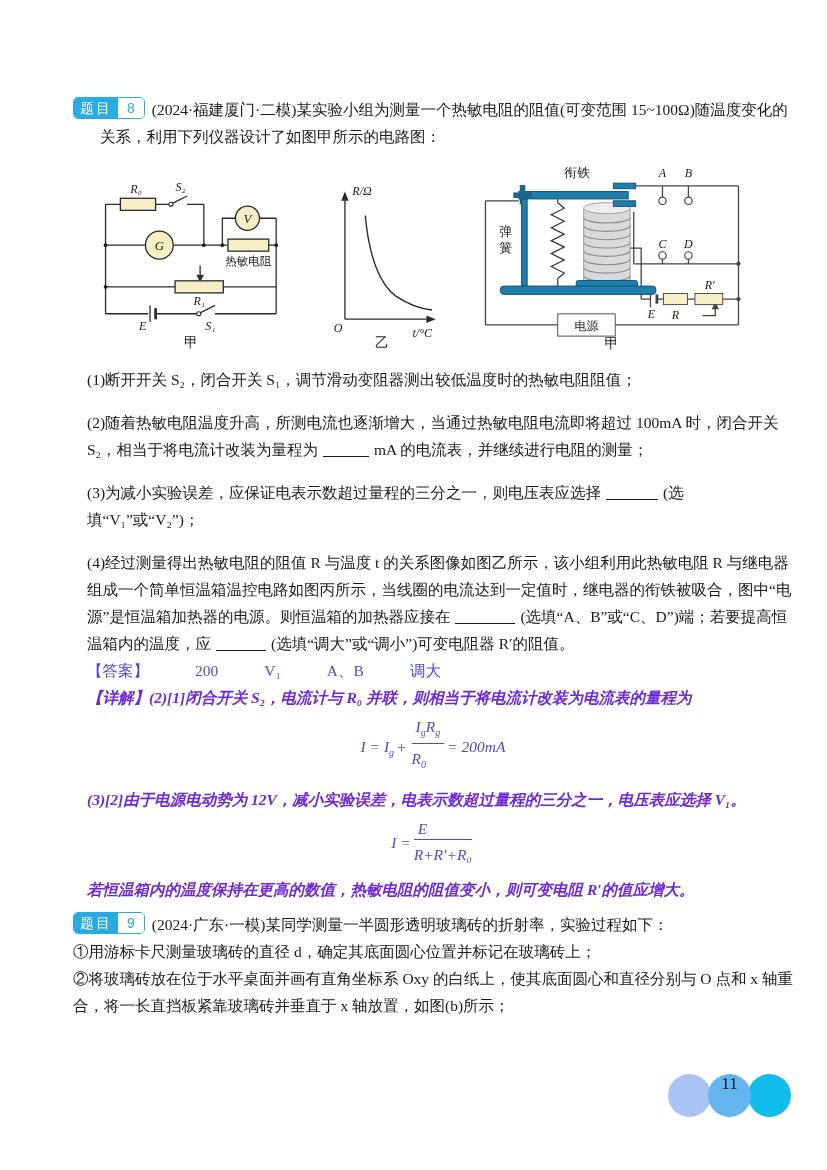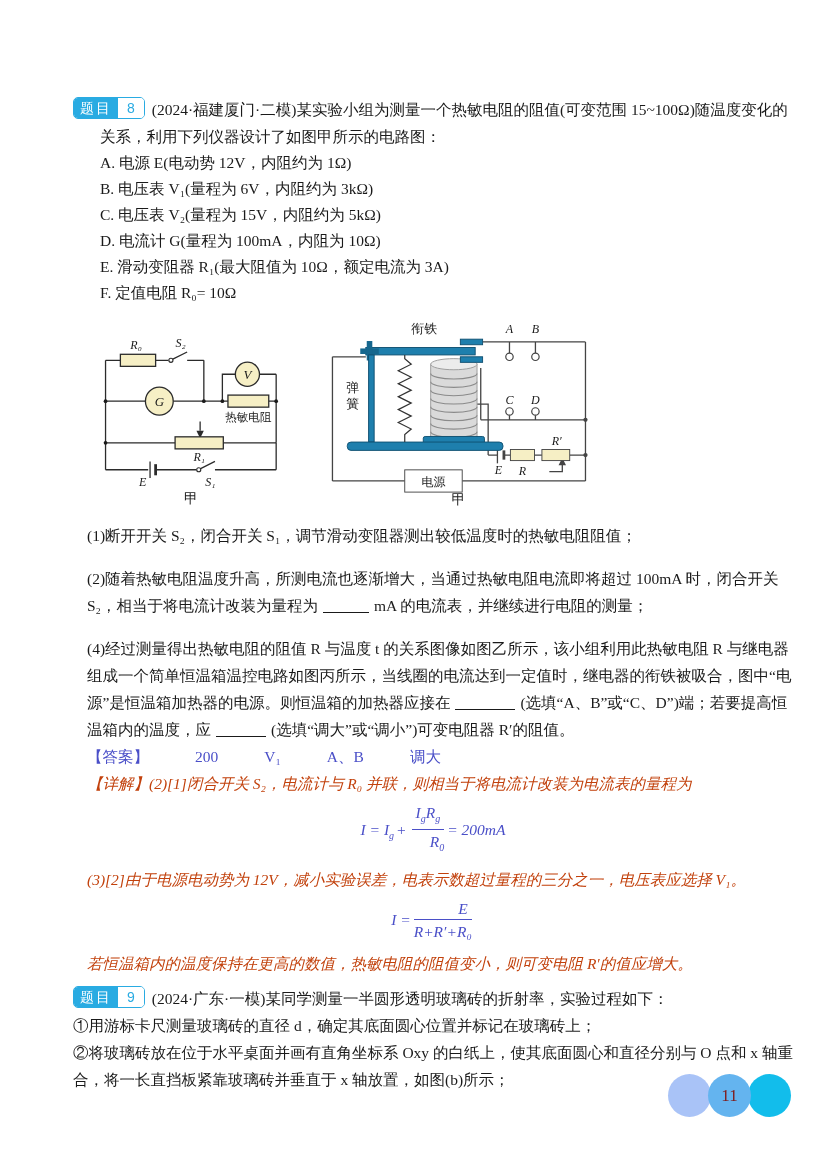--- a/index.html
+++ b/index.html
@@ -22,59 +22,51 @@
   .equip{margin-left:27px;line-height:26px;}
   .q{margin-left:14px;margin-top:16px;}
   .steps{}
   .blank{display:inline-block;border-bottom:1px solid #1a1a1a;height:14px;vertical-align:-2px;margin:0 5px;}
   .bw46{width:46px}.bw52{width:52px}.bw60{width:60px}.bw50{width:50px}
   .figs{display:flex;align-items:flex-end;margin:10px 0 6px 14px;gap:28px;}
   .fig{display:flex;flex-direction:column;align-items:center;}
   .ans{margin-left:14px;color:#4a4fc8;}
   .ans .ans-item{margin-left:46px;text-align:right;}
   .ans .ans-item:first-of-type{margin-left:40px;}
-  .expl{margin-left:14px;color:#c2410c;font-style:italic;}
+  .expl{margin-left:14px;color:#6d28d9;font-style:italic;font-weight:bold;}
   .formula{display:block;text-align:center;color:#4a4fc8;font-style:italic;line-height:normal;margin:6px 0 7px 0;}
   .formula .mop{margin:0 2px;}
-  .frac{display:inline-block;text-align:right;vertical-align:middle;margin:0 3px;}
+  .frac{display:inline-block;text-align:left;vertical-align:middle;margin:0 3px;}
   .frac .num{display:block;border-bottom:1px solid #4a4fc8;padding:0 4px 1px 4px;line-height:19px;}
-  .frac .den{display:block;padding-top:1px;line-height:22px;}
+  .frac .den{display:block;padding-top:1px;line-height:28px;}
   sub{font-size:10px;}
   .p9{margin-top:8px;}
   .footer-circles{position:absolute;right:36px;bottom:53px;display:flex;}
   .circ{width:43px;height:43px;border-radius:50%;margin-left:-3px;
-        display:flex;align-items:center;justify-content:center;font-size:17px;color:#7f1d1d;}
+        display:flex;justify-content:center;font-size:17px;color:#0f172a;}
   .c1{background:#A9C3F7;}
   .c2{background:#64B4EF;z-index:2;}
   .c3{background:#12BDEB;}
   svg text{font-family:"Liberation Serif","DejaVu Serif",serif;fill:#1a1a1a;}
   svg .var{font-style:italic;}
   svg .cap{font-size:15px;}
 </style>
 </head>
 <body>
 
 <div class="page">
   <div class="content">
 
     <p class="prob-head">
       <span class="badge">
           <span class="b-label">题目</span>
           <span class="b-num">8</span>
         </span><span>(2024·福建厦门·二模)某实验小组为测量一个热敏电阻的阻值(可变范围 15~100Ω)随温度变化的关系，利用下列仪器设计了如图甲所示的电路图：</span>
     </p>
 
-    <div>
-      <p class="equip">A. 电源 E(电动势 12V，内阻约为 1Ω)</p>
-      <p class="equip">B. 电压表 V₁(量程为 6V，内阻约为 3kΩ)</p>
-      <p class="equip">C. 电压表 V₂(量程为 15V，内阻约为 5kΩ)</p>
-      <p class="equip">D. 电流计 G(量程为 100mA，内阻为 10Ω)</p>
-      <p class="equip">E. 滑动变阻器 R₁(最大阻值为 10Ω，额定电流为 3A)</p>
-      <p class="equip">F. 定值电阻 R₀= 10Ω</p>
-    </div>
 
     <div class="figs">
 
       <div class="fig">
         <svg width="204" height="181" viewBox="0 0 220 195">
           <g stroke="#2b2b2b" stroke-width="1.4" fill="none">
             <path d="M20,38 V156"></path>
             <path d="M20,38 H36 M74,38 H88 M92,37 L108,29 M108,38 H126 M126,38 V82"></path>
             <path d="M20,82 H63 M93,82 H152 M196,82 H204"></path>
             <path d="M146,82 V53 H160 M186,53 H204 M204,53 V82"></path>
@@ -104,20 +96,35 @@
           <text x="78" y="87" font-size="14" text-anchor="middle" class="var">G</text>
           <text x="173" y="58" font-size="14" text-anchor="middle" class="var">V</text>
           <text x="174" y="103" font-size="12.5" text-anchor="middle">热敏电阻</text>
           <text x="121" y="147" font-size="13" text-anchor="middle" class="var">R₁</text>
           <text x="60" y="174" font-size="13" text-anchor="middle" class="var">E</text>
           <text x="133" y="174" font-size="13" text-anchor="middle" class="var">S₁</text>
           <text x="112" y="192" class="cap" text-anchor="middle">甲</text>
         </svg>
       </div>
 
+      <div class="fig">
+        <svg width="125" height="181" viewBox="0 0 135 195">
+          <g stroke="#2b2b2b" stroke-width="1.4" fill="none">
+            <path d="M28,162 V32"></path>
+            <path d="M28,162 H118"></path>
+          </g>
+          <polygon points="24,34 32,34 28,24" fill="#2b2b2b"></polygon>
+          <polygon points="116,158 116,166 126,162" fill="#2b2b2b"></polygon>
+          <path d="M50,50 C54,95 66,125 83,137 C98,147 112,151 122,152" stroke="#2b2b2b" stroke-width="1.5" fill="none"></path>
+          <text x="36" y="28" font-size="13" class="var">R/Ω</text>
+          <text x="101" y="181" font-size="13" class="var">t/°C</text>
+          <text x="16" y="176" font-size="13" class="var">O</text>
+          <text x="68" y="192" class="cap" text-anchor="middle">乙</text>
+        </svg>
+      </div>
 
       <div class="fig">
         <svg width="279" height="190" viewBox="0 0 300 205">
           <g stroke="#444" stroke-width="1.4" fill="none">
             <path d="M14,44 H50 M14,44 V178 M14,178 H92 M154,178 H287 M287,28 V178"></path>
             <path d="M176,28 H287 M205,28 V40 M233,28 V40"></path>
             <path d="M174,112 H287 M205,112 V107 M233,112 V107 M174,112 V56"></path>
             <path d="M170,95 H182 V150 M182,150 H192 M199,150 H206 M232,150 H240 M270,150 H287"></path>
             <path d="M192,141 V159"></path>
             <path d="M199,145 V155" stroke-width="3"></path>
@@ -176,20 +183,21 @@
           <text x="219" y="172" font-size="13" text-anchor="middle" class="var">R</text>
           <text x="256" y="139" font-size="13" text-anchor="middle" class="var">R′</text>
           <text x="123" y="183" font-size="13" text-anchor="middle">电源</text>
           <text x="150" y="203" class="cap" text-anchor="middle">甲</text>
         </svg>
       </div>
     </div>
 
     <p class="q">(1)断开开关 S₂，闭合开关 S₁，调节滑动变阻器测出较低温度时的热敏电阻阻值；</p>
     <p class="q"><span>(2)随着热敏电阻温度升高，所测电流也逐渐增大，当通过热敏电阻电流即将超过 100mA 时，闭合开关 S₂，相当于将电流计改装为量程为</span><span class="blank bw46"></span><span>mA 的电流表，并继续进行电阻的测量；</span></p>
+    <p class="q"><span>(3)为减小实验误差，应保证电表示数超过量程的三分之一，则电压表应选择</span><span class="blank bw52"></span><span>(选填“V₁”或“V₂”)；</span></p>
     <p class="q"><span>(4)经过测量得出热敏电阻的阻值 R 与温度 t 的关系图像如图乙所示，该小组利用此热敏电阻 R 与继电器组成一个简单恒温箱温控电路如图丙所示，当线圈的电流达到一定值时，继电器的衔铁被吸合，图中“电源”是恒温箱加热器的电源。则恒温箱的加热器应接在</span><span class="blank bw60"></span><span>(选填“A、B”或“C、D”)端；若要提高恒温箱内的温度，应</span><span class="blank bw50"></span><span>(选填“调大”或“调小”)可变电阻器 R′的阻值。</span></p>
 
     <p class="ans"><span>【答案】</span><span class="ans-item">200</span><span class="ans-item">V₁</span><span class="ans-item">A、B</span><span class="ans-item">调大</span></p>
 
     <p class="expl">【详解】(2)[1]闭合开关 S₂，电流计与 R₀ 并联，则相当于将电流计改装为电流表的量程为</p>
 
     <span class="formula"><span>I = I</span><sub>g</sub><span class="mop">+</span><span class="frac"><span class="num"><span>I</span><sub>g</sub><span>R</span><sub>g</sub></span><span class="den"><span>R</span><sub>0</sub></span></span><span>= 200mA</span></span>
 
     <p class="expl">(3)[2]由于电源电动势为 12V，减小实验误差，电表示数超过量程的三分之一，电压表应选择 V₁。</p>
 

